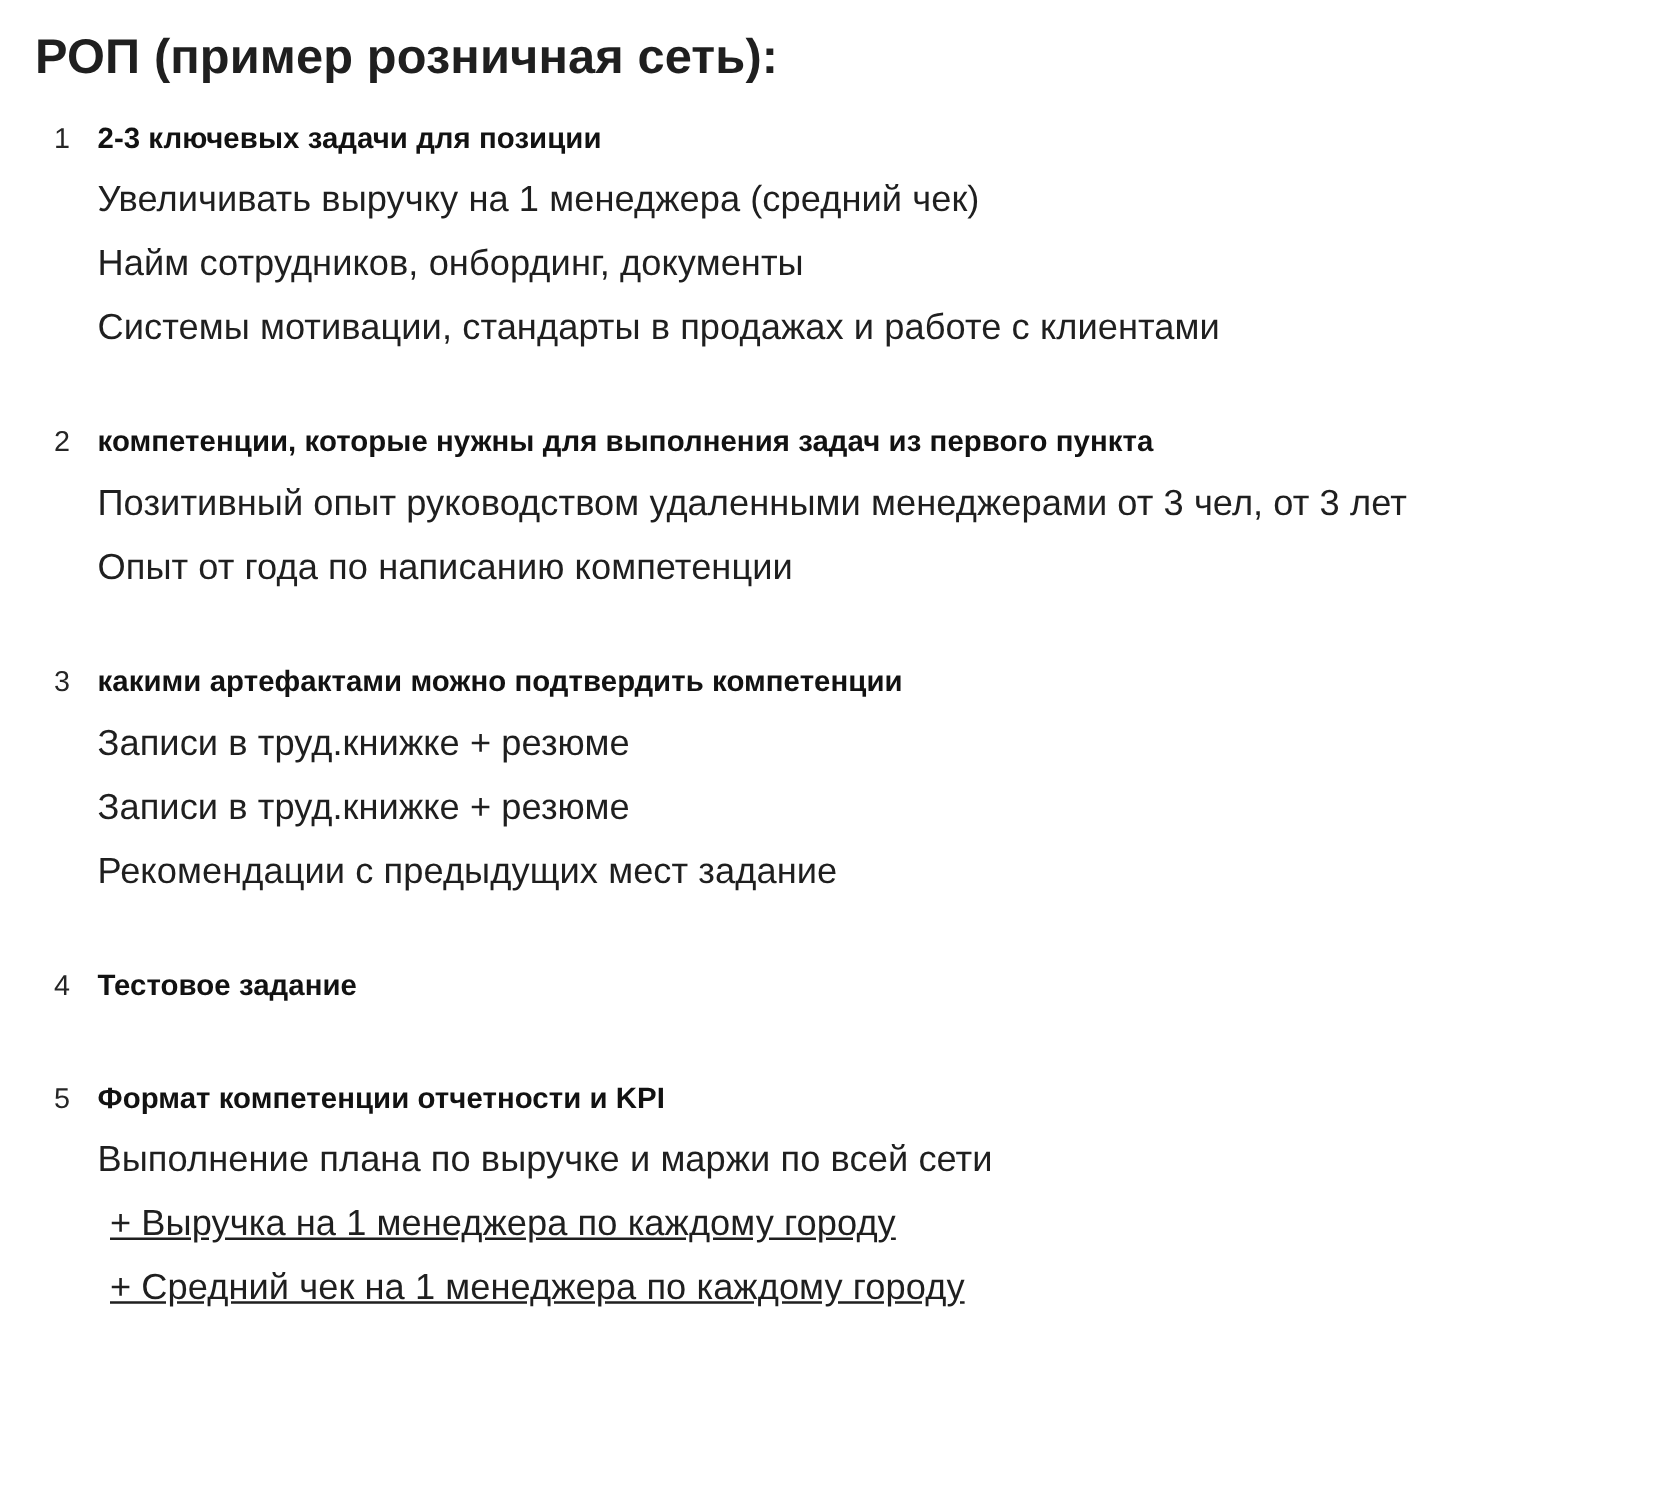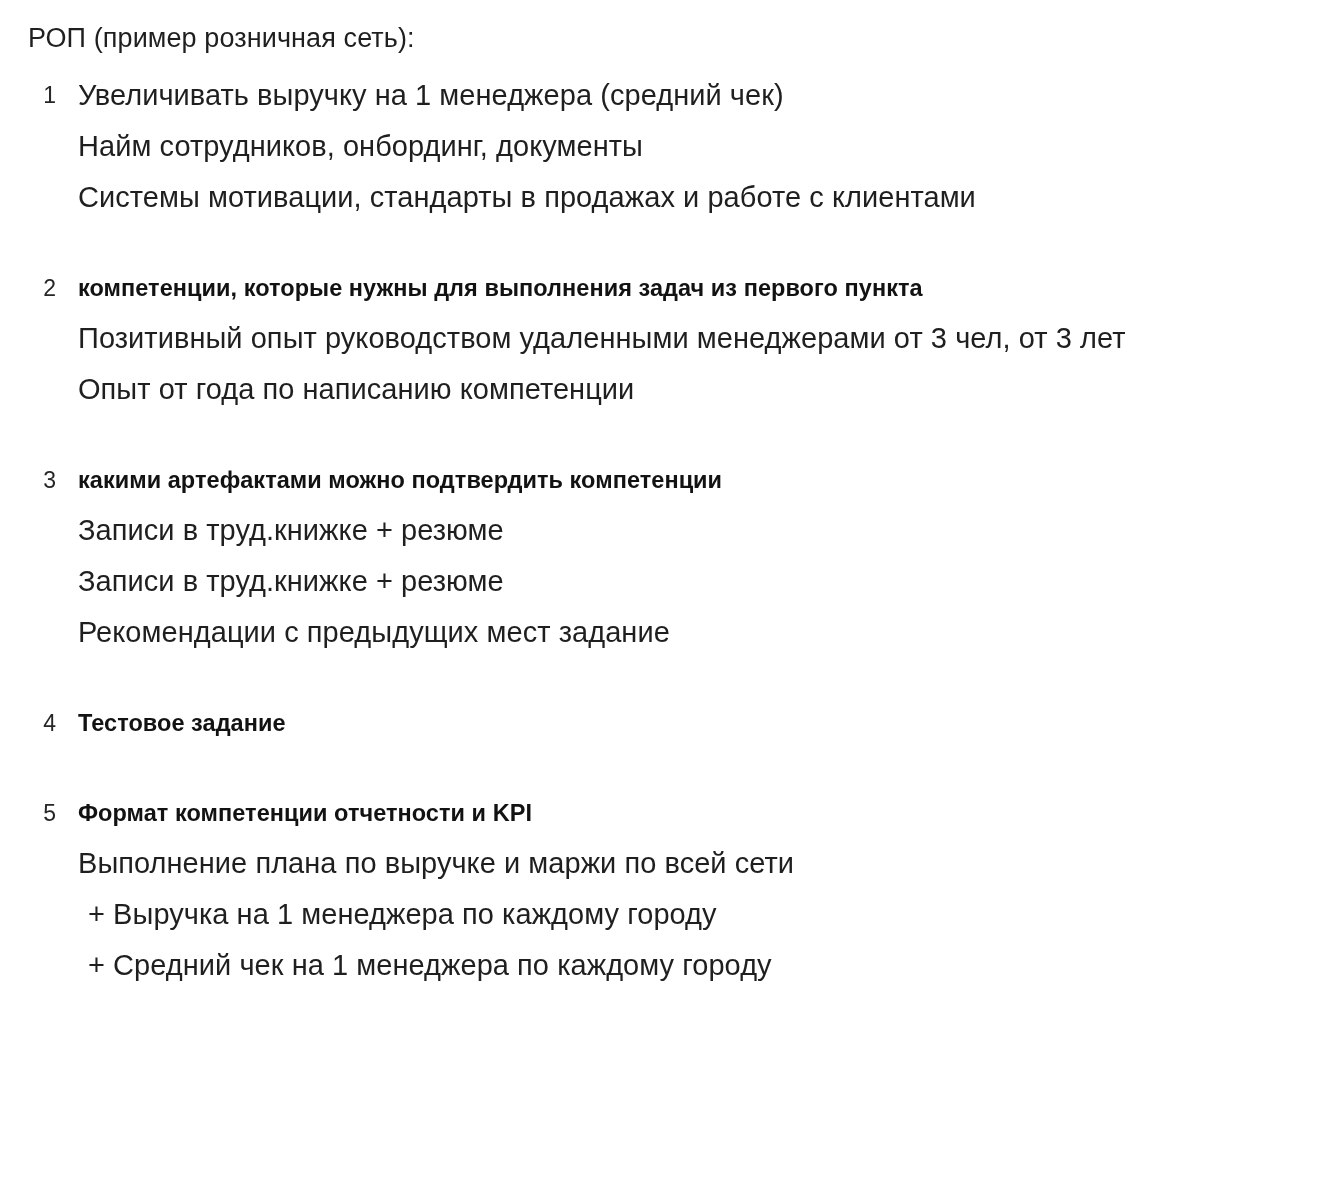--- a/index.html
+++ b/index.html
@@ -13,22 +13,22 @@
     min-height: 1198px;
     font-family: "Liberation Sans", sans-serif;
     color: #1b1b1b;
     -webkit-font-smoothing: antialiased;
   }
   .page {
     padding: 22px 40px 30px 28px;
     box-sizing: border-box;
   }
   .doc-title {
-    font-size: 27px;
-    font-weight: 400;
+    font-size: 39px;
+    font-weight: 700;
     line-height: 1.25;
     color: #1f1f1f;
     margin: 0 0 14px 0;
     letter-spacing: 0.1px;
   }
   .ol {
     list-style: none;
     margin: 0;
     padding: 0;
   }
@@ -64,31 +64,33 @@
   .sub-line {
     font-size: 29px;
     font-weight: 400;
     line-height: 51px;
     color: #1f1f1f;
     letter-spacing: 0.05px;
     white-space: nowrap;
   }
   .sub-line.indent {
     padding-left: 10px;
+    text-decoration: underline;
   }
 </style>
 </head>
 <body>
 
 <div class="page">
   <h1 class="doc-title">РОП (пример розничная сеть):</h1>
   <div class="ol">
       <div class="item">
         <div class="marker">1</div>
         <div class="item-body">
+          <div class="item-title">2-3 ключевых задачи для позиции</div>
           <div class="sub-line">Увеличивать выручку на 1 менеджера (средний чек)</div>
           <div class="sub-line">Найм сотрудников, онбординг, документы</div>
           <div class="sub-line">Системы мотивации, стандарты в продажах и работе с клиентами</div>
         </div>
       </div>
       <div class="item">
         <div class="marker">2</div>
         <div class="item-body">
           <div class="item-title">компетенции, которые нужны для выполнения задач из первого пункта</div>
           <div class="sub-line">Позитивный опыт руководством удаленными менеджерами от 3 чел, от 3 лет</div>

